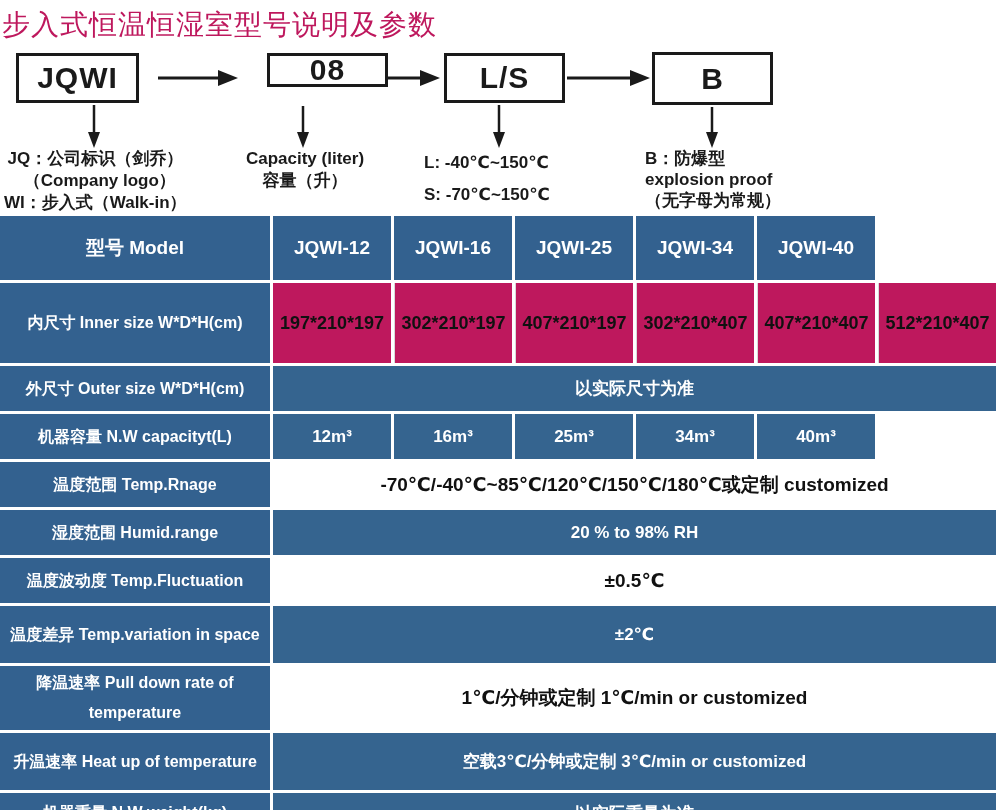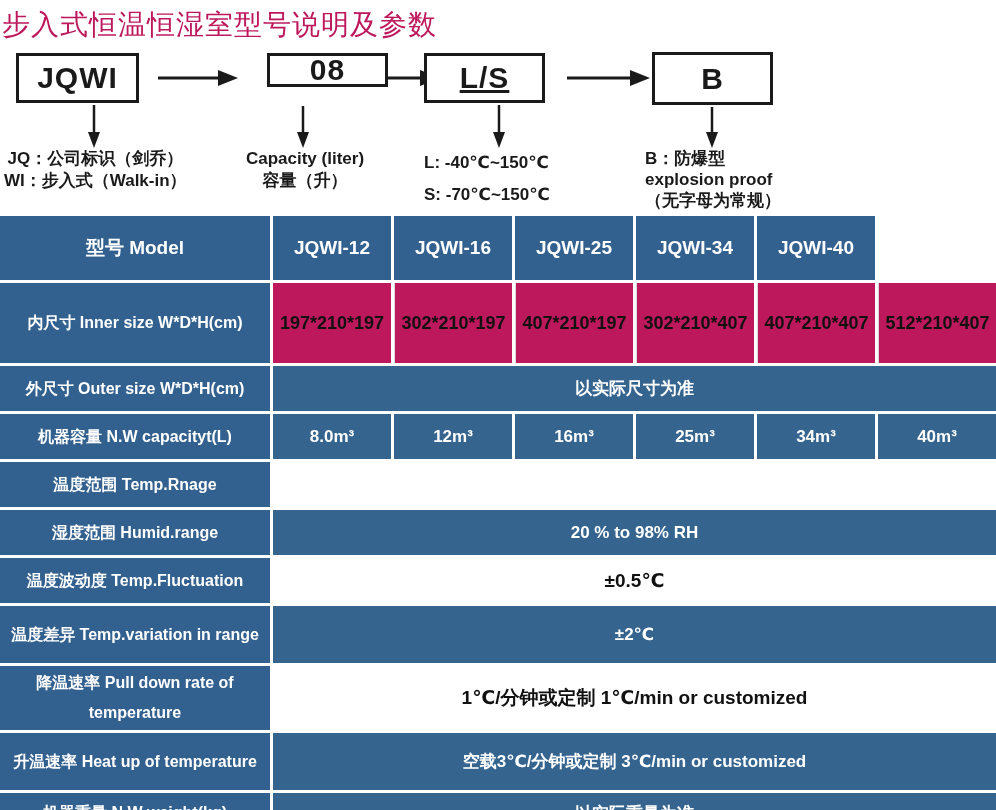--- a/index.html
+++ b/index.html
@@ -26,21 +26,21 @@
   .dbox {
     position: absolute;
     border: 3px solid #1a1a1a;
     background: #ffffff;
     display: flex; align-items: center; justify-content: center;
     font-size: 30px; font-weight: bold; color: #1a1a1a;
     letter-spacing: 1px;
   }
   .box1 { left: 16px;  top: 8px;  width: 123px; height: 50px; }
   .box2 { left: 239px; top: 8px;  width: 121px; height: 34px; margin-left: 28px; }
-  .box3 { left: 424px; top: 8px;  width: 121px; height: 50px; text-decoration: underline; }
+  .box3 { left: 444px; top: 8px;  width: 121px; height: 50px; }
   .box4 { left: 652px; top: 7px;  width: 121px; height: 53px; }
   .arrow-layer { position: absolute; left: 0; top: 0; width: 996px; height: 170px; }
   .note {
     position: absolute;
     font-size: 17px; font-weight: bold; color: #1a1a1a;
     line-height: 22px; white-space: nowrap;
   }
   .note-1 { left: 4px;   top: 103px; text-align: center; }
   .note-1 .indent { padding-left: 9px; }
   .note-2 { left: 220px; top: 103px; width: 170px; text-align: center; }
@@ -115,20 +115,21 @@
       <polygon points="712,103 706,87 718,87" fill="#1a1a1a"></polygon>
     </svg>
 
     <div class="dbox box1">JQWI</div>
     <div class="dbox box2">08</div>
     <div class="dbox box3">L/S</div>
     <div class="dbox box4">B</div>
 
     <div class="note note-1">
       <div>JQ：公司标识（剑乔）</div>
+      <div class="indent">（Company logo）</div>
       <div>WI：步入式（Walk-in）</div>
     </div>
     <div class="note note-2">
       <div>Capacity (liter)</div>
       <div>容量（升）</div>
     </div>
     <div class="note note-3">
       <div>L: -40℃~150℃</div>
       <div>S: -70℃~150℃</div>
     </div>
@@ -153,36 +154,36 @@
     <div class="cell wval">302*210*197</div>
     <div class="cell wval">407*210*197</div>
     <div class="cell wval">302*210*407</div>
     <div class="cell wval">407*210*407</div>
     <div class="cell wval">512*210*407</div>
 
     <div class="cell label">外尺寸 Outer size W*D*H(cm)</div>
     <div class="cell bval spanv">以实际尺寸为准</div>
 
     <div class="cell label">机器容量 N.W capacityt(L)</div>
-    <div class="cell bval">8.0m³</div>
     <div class="cell bval">12m³</div>
     <div class="cell bval">16m³</div>
     <div class="cell bval">25m³</div>
     <div class="cell bval">34m³</div>
     <div class="cell bval">40m³</div>
 
     <div class="cell label">温度范围 Temp.Rnage</div>
+    <div class="cell wspan spanv cell">-70℃/-40℃~85℃/120℃/150℃/180℃或定制 customized</div>
 
     <div class="cell label">湿度范围 Humid.range</div>
     <div class="cell bval spanv">20 % to 98% RH</div>
 
     <div class="cell label">温度波动度 Temp.Fluctuation</div>
     <div class="cell wspan spanv">±0.5℃</div>
 
-    <div class="cell label">温度差异 Temp.variation in range</div>
+    <div class="cell label">温度差异 Temp.variation in space</div>
     <div class="cell bval spanv">±2℃</div>
 
     <div class="cell label">降温速率 Pull down rate of temperature</div>
     <div class="cell wspan spanv">1℃/分钟或定制    1℃/min or customized</div>
 
     <div class="cell label">升温速率 Heat up of temperature</div>
     <div class="cell bval spanv">空载3℃/分钟或定制 3℃/min or customized</div>
 
     <div class="cell label">机器重量 N.W weight(kg)</div>
     <div class="cell bval spanv">以实际重量为准</div>

